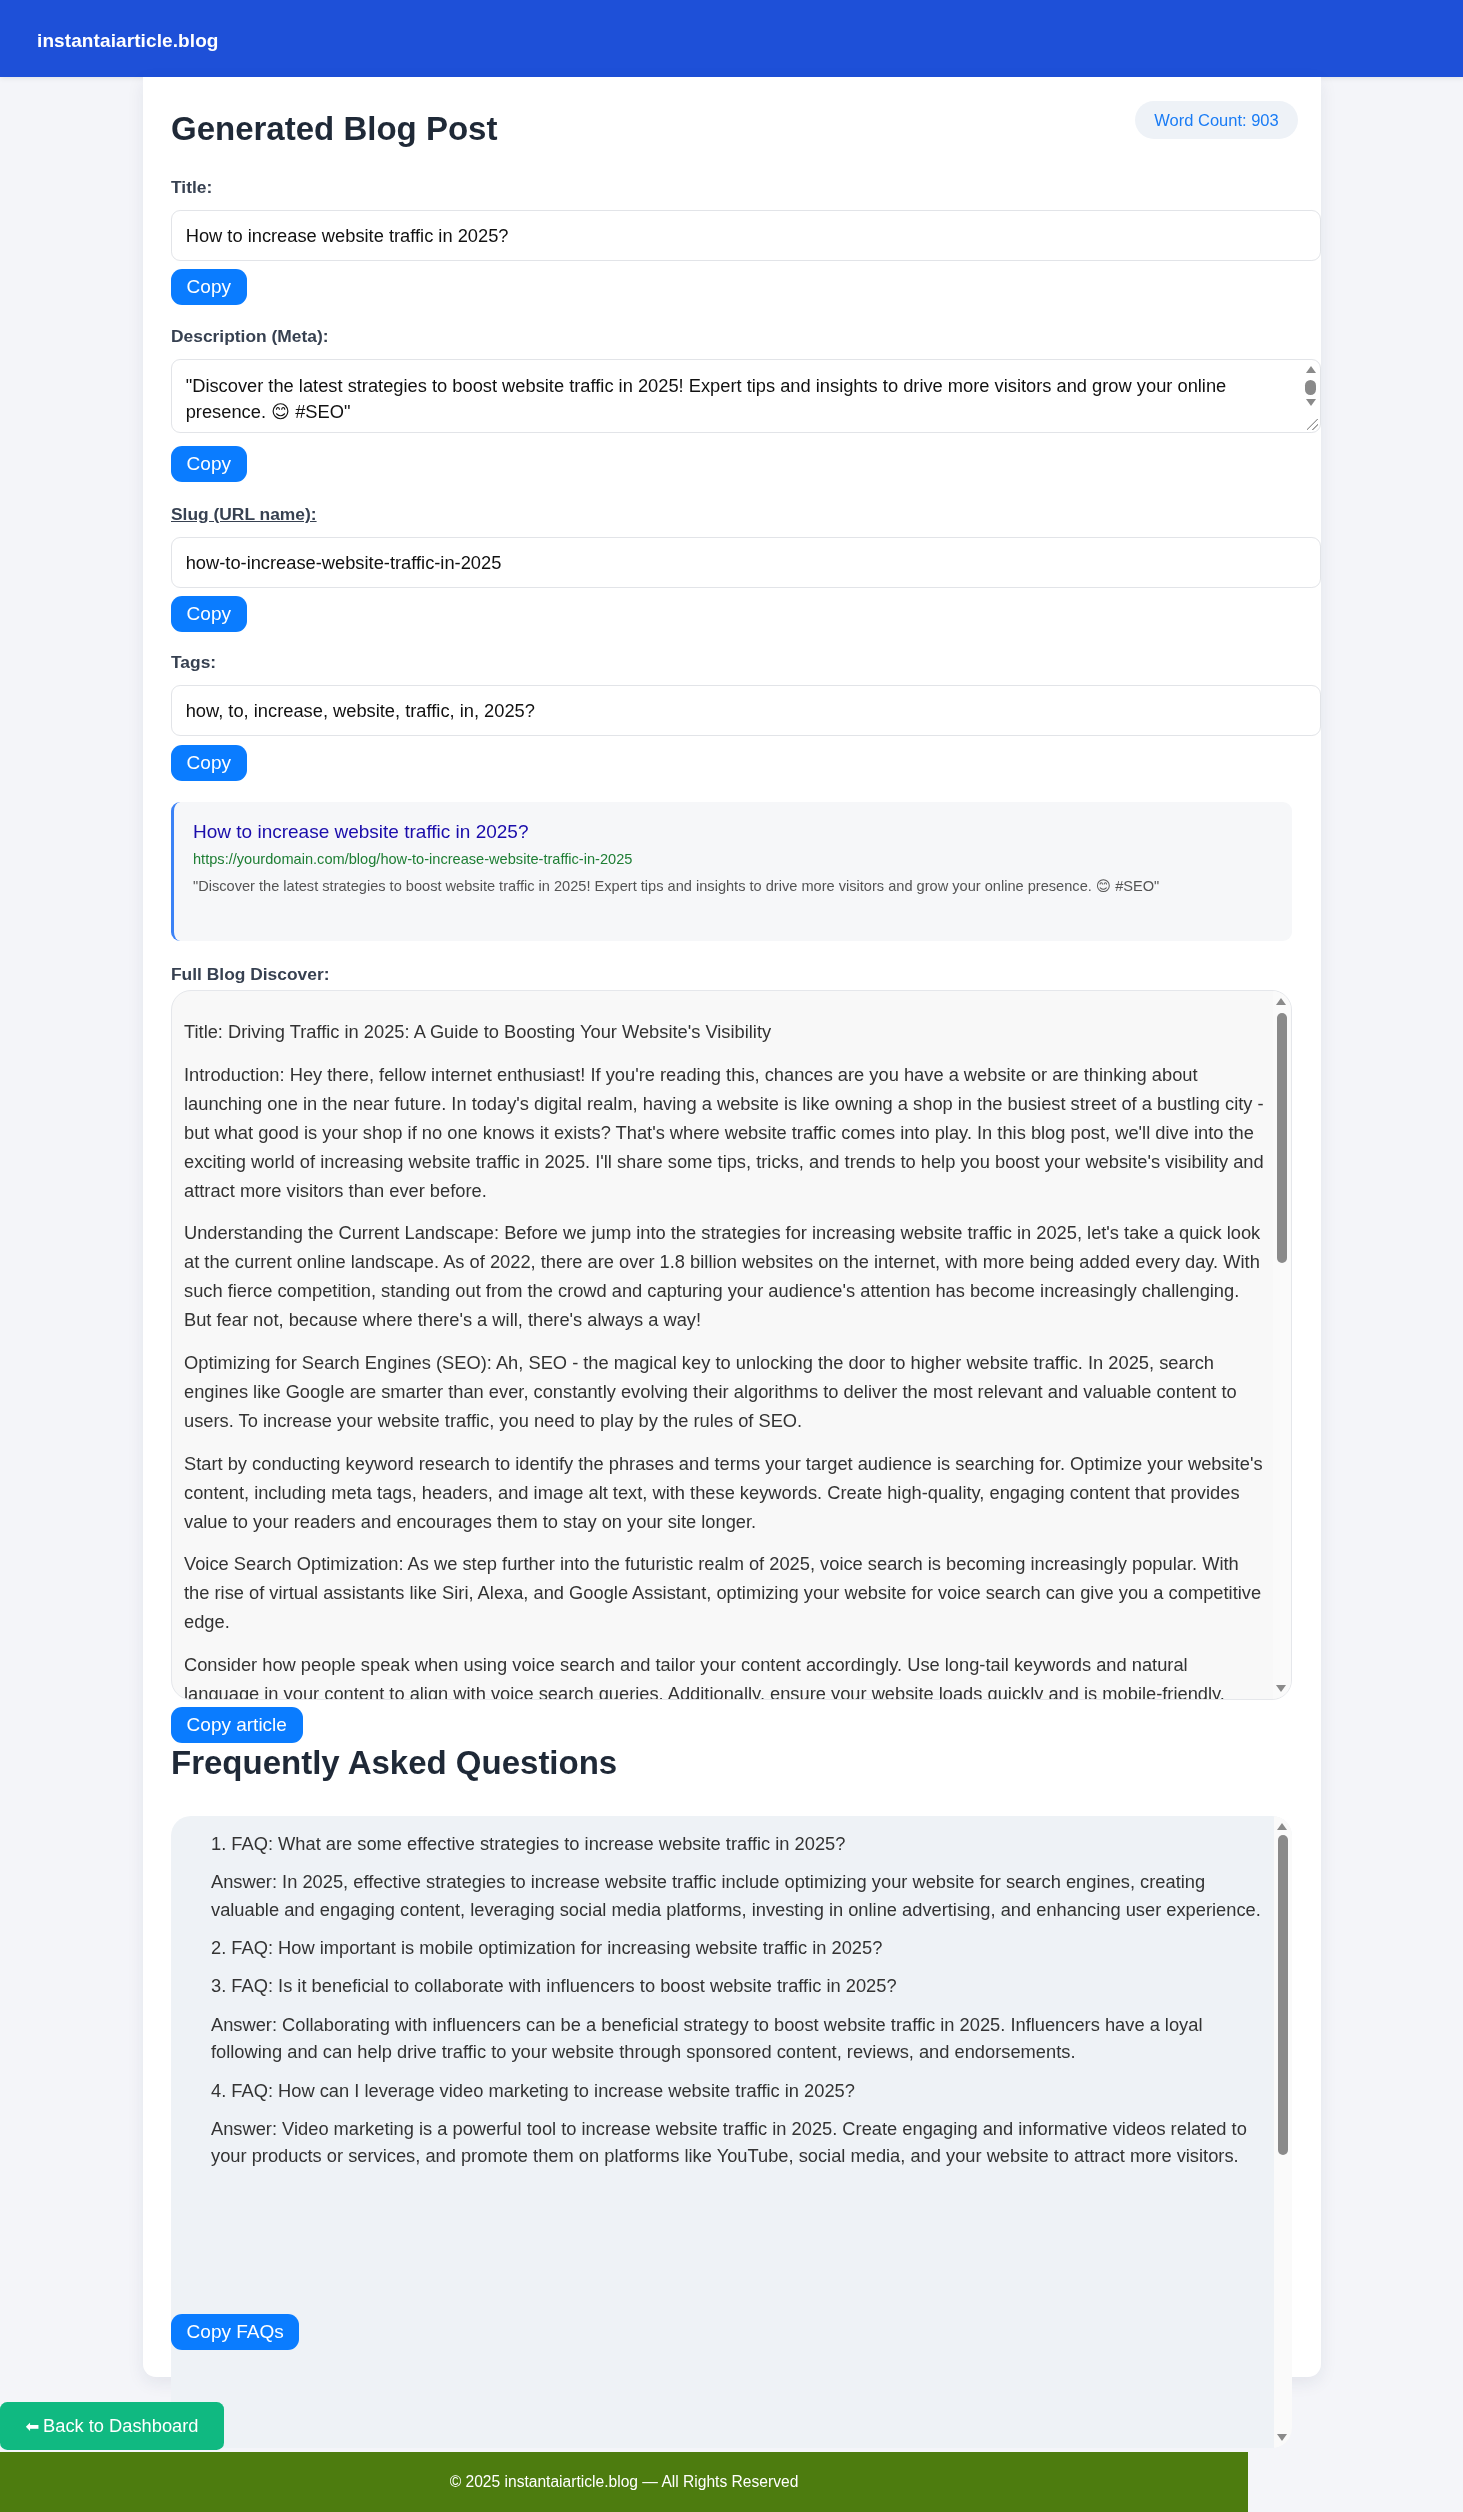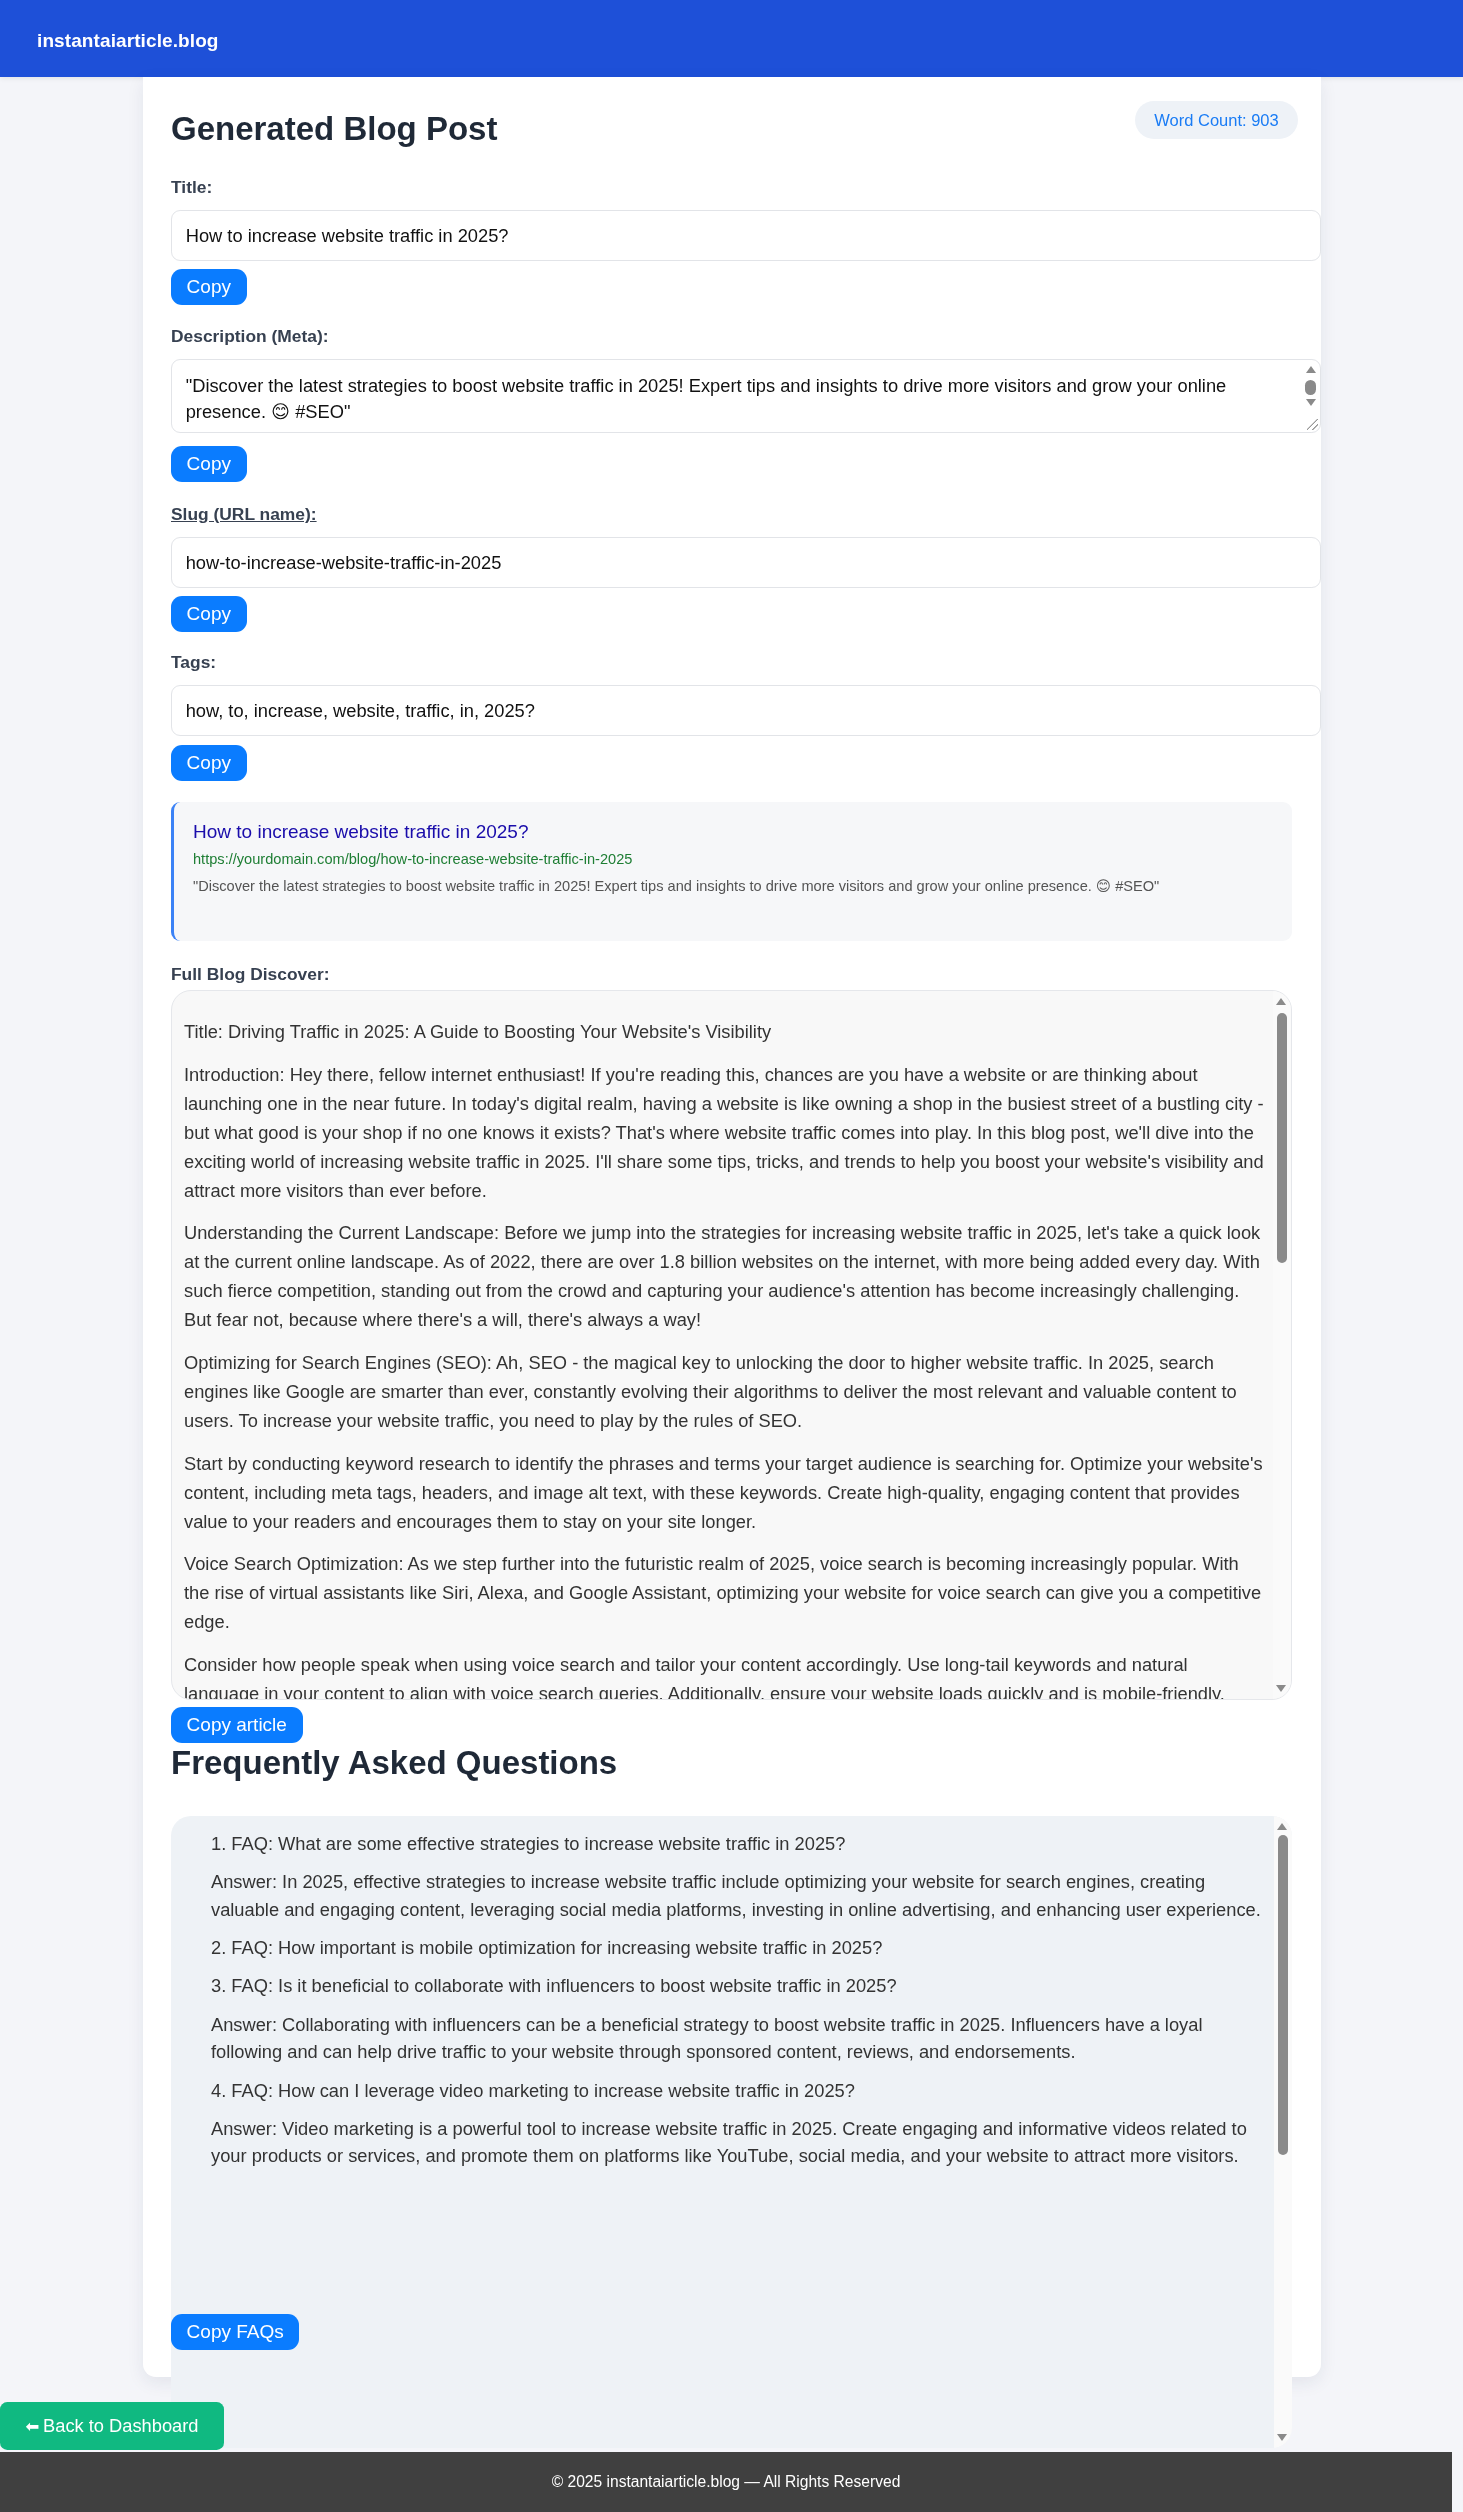--- a/index.html
+++ b/index.html
@@ -120,22 +120,22 @@
   .faq-inner .a { margin-bottom: 11px; }
   .back-btn {
     position: absolute; left: 0; top: 2402px; width: 224px; height: 48px;
     background: #10b981; color: #ffffff;
     border-radius: 7.3px; border: none;
     font-family: "Liberation Sans", "DejaVu Sans", sans-serif;
     font-size: 18.3px; line-height: 48px; text-align: center;
   }
   .back-btn .arrow { font-size: 16.5px; margin-right: 3.7px; }
   .footer {
-    position: absolute; left: 0; top: 2452px; width: 1452px; height: 60px;
-    background: #404040; color: #ffffff;
+    position: absolute; left: 0; top: 2452px; width: 1248px; height: 60px;
+    background: #4d7c0f; color: #ffffff;
     text-align: center; font-size: 15.6px; line-height: 60px;
   }
 </style>
 </head>
 <body>
 
 <header class="topbar">
   <div class="brand">instantaiarticle.blog</div>
 </header>
 

